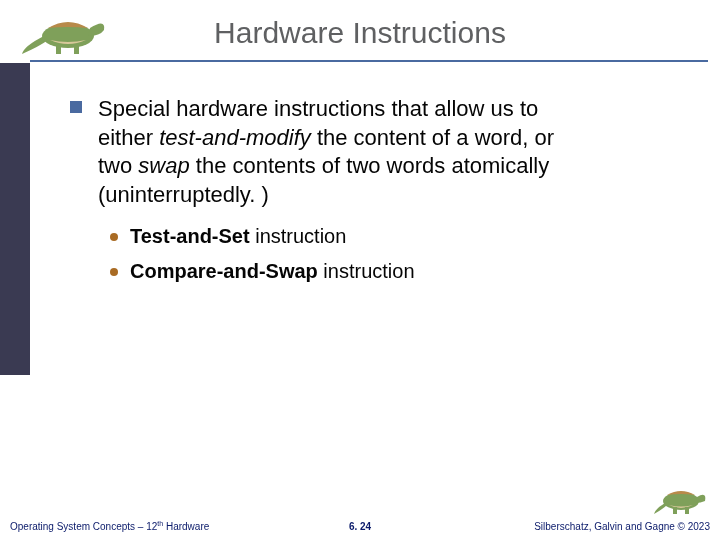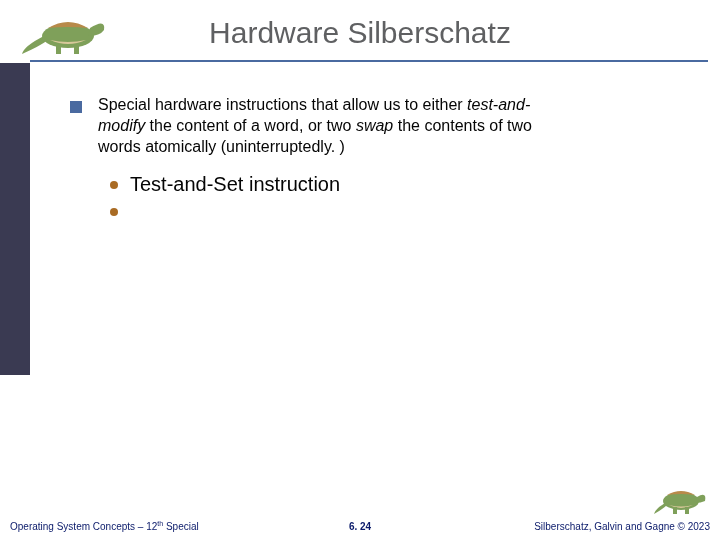--- a/index.html
+++ b/index.html
@@ -12,27 +12,27 @@
   
   .header { position: absolute; left: 0; top: 0; width: 720px; height: 63px; }
   .dino-top { position: absolute; left: 18px; top: 6px; width: 90px; height: 50px; }
   .title { position: absolute; left: 0; right: 0; top: 16px; text-align: center; font-size: 30px; color: #5f6062; font-family: Arial, sans-serif; }
   .hr { position: absolute; left: 30px; right: 12px; top: 60px; height: 0; border-bottom: 2px solid #4a6aa0; }
 
   
   .content { position: absolute; left: 70px; top: 95px; right: 40px; }
   .bullet-row { display: flex; align-items: flex-start; gap: 16px; margin-bottom: 16px; }
   .sq { width: 12px; height: 12px; background: #4a6aa0; margin-top: 6px; flex: 0 0 12px; }
-  .bullet-text { font-size: 16px; color: #050505; line-height: 1.3; max-width: 460px; }
+  .bullet-text { font-size: 22px; color: #050505; line-height: 1.3; max-width: 460px; }
   .ital { font-style: italic; }
   .sub-list { margin-left: 40px; margin-top: 14px; }
   .sub-row { display: flex; align-items: center; gap: 12px; margin-bottom: 12px; }
   .dot { width: 8px; height: 8px; border-radius: 50%; background: #a96b24; flex: 0 0 8px; }
   .sub-text { font-size: 20px; color: #050505; }
-  .sub-text .bold { font-weight: normal; }
+  .sub-text .bold { font-weight: bold; }
 
   
   .footer { position: absolute; left: 0; bottom: 0; width: 720px; height: 30px; }
   .foot-left { position: absolute; left: 10px; bottom: 8px; font-size: 10px; color: #0a1a6a; }
   .foot-left sup { font-size: 7px; }
   .foot-center { position: absolute; left: 0; right: 0; bottom: 8px; text-align: center; font-size: 10px; color: #0a1a6a; font-weight: bold; }
   .foot-right { position: absolute; right: 10px; bottom: 8px; font-size: 10px; color: #0a1a6a; }
   .dino-bottom { position: absolute; right: 12px; bottom: 24px; width: 55px; height: 35px; }
 
   
@@ -50,53 +50,54 @@
   <div class="header">
     <svg class="dino-top" viewBox="0 0 90 50">
       <ellipse class="dino-body" cx="50" cy="30" rx="26" ry="12"></ellipse>
       <path class="dino-body" d="M72 22 Q88 12 86 24 Q82 30 70 30 Z"></path>
       <path class="dino-stripe" d="M30 22 Q50 10 70 22 Q50 20 30 22 Z"></path>
       <path class="dino-belly" d="M32 34 Q50 42 68 34 Q50 38 32 34 Z"></path>
       <rect class="dino-body" x="38" y="38" width="5" height="10"></rect>
       <rect class="dino-body" x="56" y="38" width="5" height="10"></rect>
       <path class="dino-body" d="M26 30 Q6 40 4 48 Q22 40 30 34 Z"></path>
     </svg>
-    <div class="title">Hardware Silberschatz</div>
+    <div class="title">Hardware Instructions</div>
     <div class="hr"></div>
   </div>
 
   <div class="content">
     <div class="bullet-row">
       <div class="sq"></div>
       <div class="bullet-text">
         <span>Special hardware instructions that allow us to either </span><span class="ital">test-and-modify</span><span> the content of a word, or two </span><span class="ital">swap</span><span> the contents of two words atomically (uninterruptedly. )</span>
       </div>
     </div>
     <div class="sub-list">
       <div class="sub-row">
         <div class="dot"></div>
         <div class="sub-text"><span class="bold">Test-and-Set</span><span> instruction</span></div>
       </div>
       <div class="sub-row">
         <div class="dot"></div>
+        <div class="sub-text"><span class="bold">Compare-and-Swap</span><span> instruction</span></div>
       </div>
     </div>
   </div>
 
   <svg class="dino-bottom" viewBox="0 0 55 35">
     <ellipse class="dino-body" cx="28" cy="20" rx="18" ry="9"></ellipse>
     <path class="dino-stripe" d="M14 14 Q28 6 42 14 Q28 12 14 14 Z"></path>
     <path class="dino-belly" d="M16 24 Q28 30 40 24 Q28 27 16 24 Z"></path>
     <path class="dino-body" d="M44 16 Q54 10 52 20 Q48 22 42 22 Z"></path>
     <rect class="dino-body" x="20" y="26" width="4" height="7"></rect>
     <rect class="dino-body" x="32" y="26" width="4" height="7"></rect>
     <path class="dino-body" d="M12 22 Q2 28 1 33 Q10 28 14 24 Z"></path>
   </svg>
 
   <div class="footer">
     <div class="foot-left">
-      <span>Operating System Concepts – 12</span><sup>th</sup><span> Special</span>
+      <span>Operating System Concepts – 12</span><sup>th</sup><span> Hardware</span>
     </div>
     <div class="foot-center">6. 24</div>
     <div class="foot-right">Silberschatz, Galvin and Gagne © 2023</div>
   </div>
 
 </div>
 
 </body></html>

